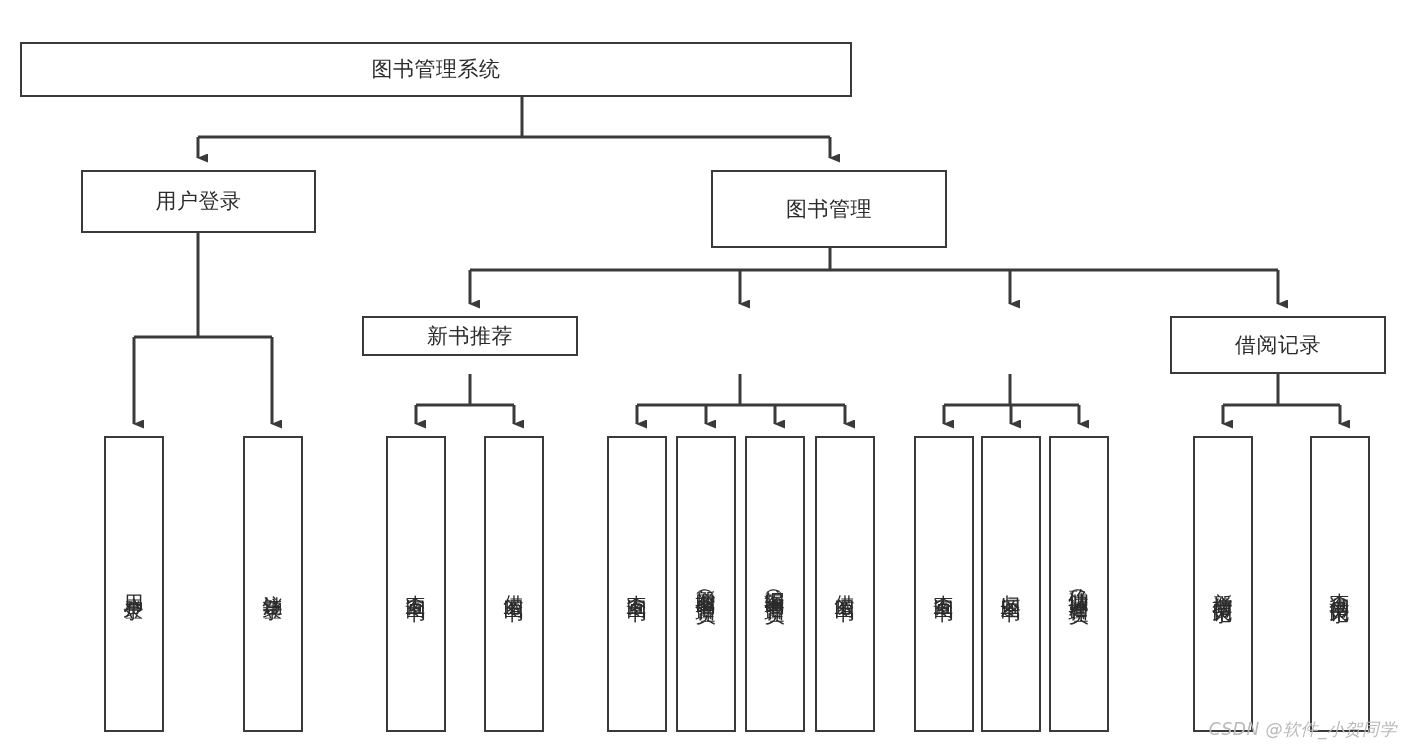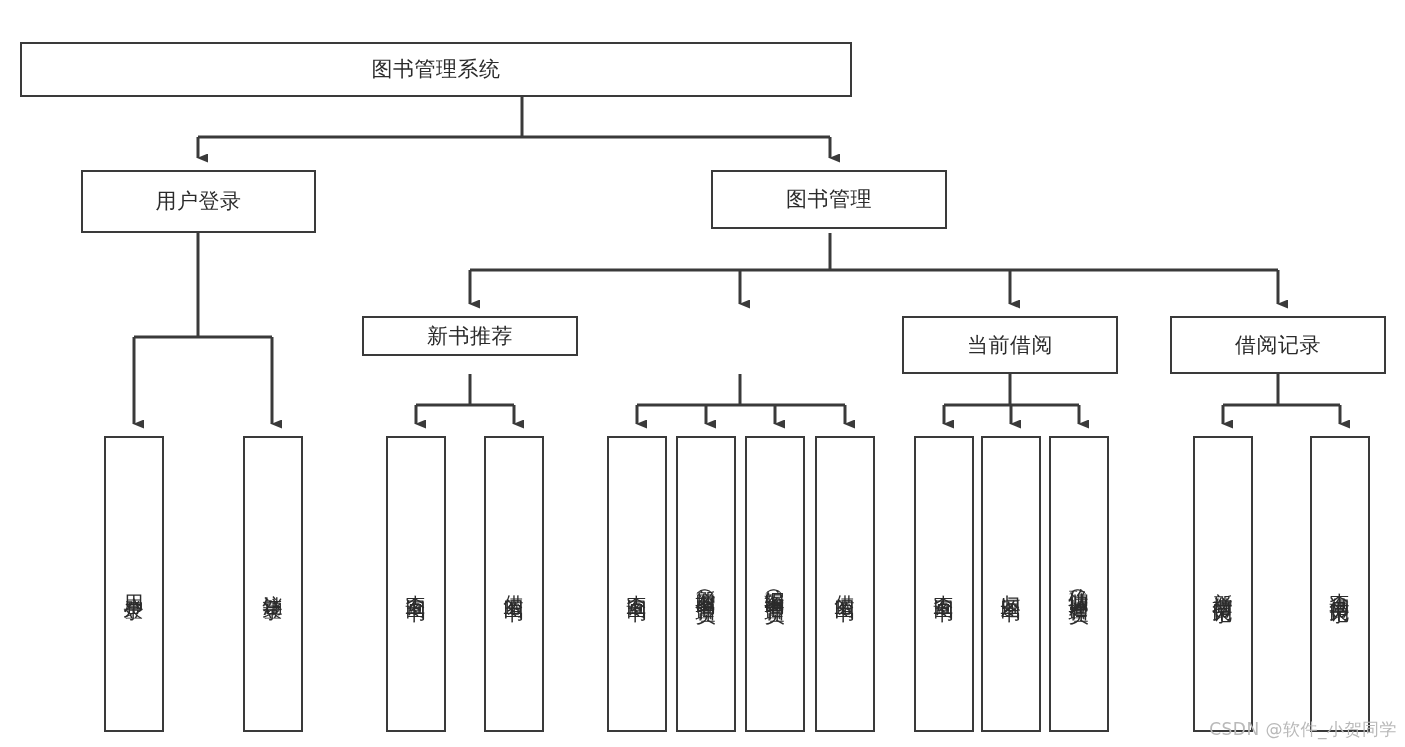--- a/index.html
+++ b/index.html
@@ -56,20 +56,21 @@
   }
   #watermark {
     position: absolute;
     right: 8px;
     bottom: 6px;
     font-size: 17px;
     color: #b9b9b9;
     letter-spacing: 0.5px;
     white-space: nowrap;
     pointer-events: none;
+    font-style: italic;
   }
 </style>
 </head>
 <body>
 
 <div id="canvas">
 
   <svg id="wires" viewBox="0 0 1405 747" xmlns="http://www.w3.org/2000/svg">
     <defs>
       <marker id="arrow" markerWidth="9" markerHeight="11" refX="4.5" refY="10" orient="auto" markerUnits="userSpaceOnUse">
@@ -120,29 +121,26 @@
     </g>
   </svg>
 
   <div class="node horiz" style="left:20px; top:14px; width:832px; height:55px;margin-top:28px;">
     <span class="lbl">图书管理系统</span>
   </div>
 
   <div class="node horiz" style="left:81px; top:170px; width:235px; height:63px;">
     <span class="lbl">用户登录</span>
   </div>
-  <div class="node horiz" style="left:711px; top:170px; width:236px; height:59px;">
+  <div class="node horiz" style="left:711px; top:170px; width:236px; height:78px;">
     <span class="lbl">图书管理</span>
   </div>
 
   <div class="node horiz" style="left:362px; top:316px; width:216px; height:40px;">
     <span class="lbl">新书推荐</span>
-  </div>
-  <div class="node horiz" style="left:902px; top:316px; width:216px; height:58px;">
-    <span class="lbl">当前借阅</span>
   </div>
   <div class="node horiz" style="left:1170px; top:316px; width:216px; height:58px;">
     <span class="lbl">借阅记录</span>
   </div>
 
   <div class="node vert" style="left:104px; top:436px; width:60px; height:296px;">
     <span class="lbl">用户登录</span>
   </div>
   <div class="node vert" style="left:243px; top:436px; width:60px; height:296px;">
     <span class="lbl">注销登录</span>

